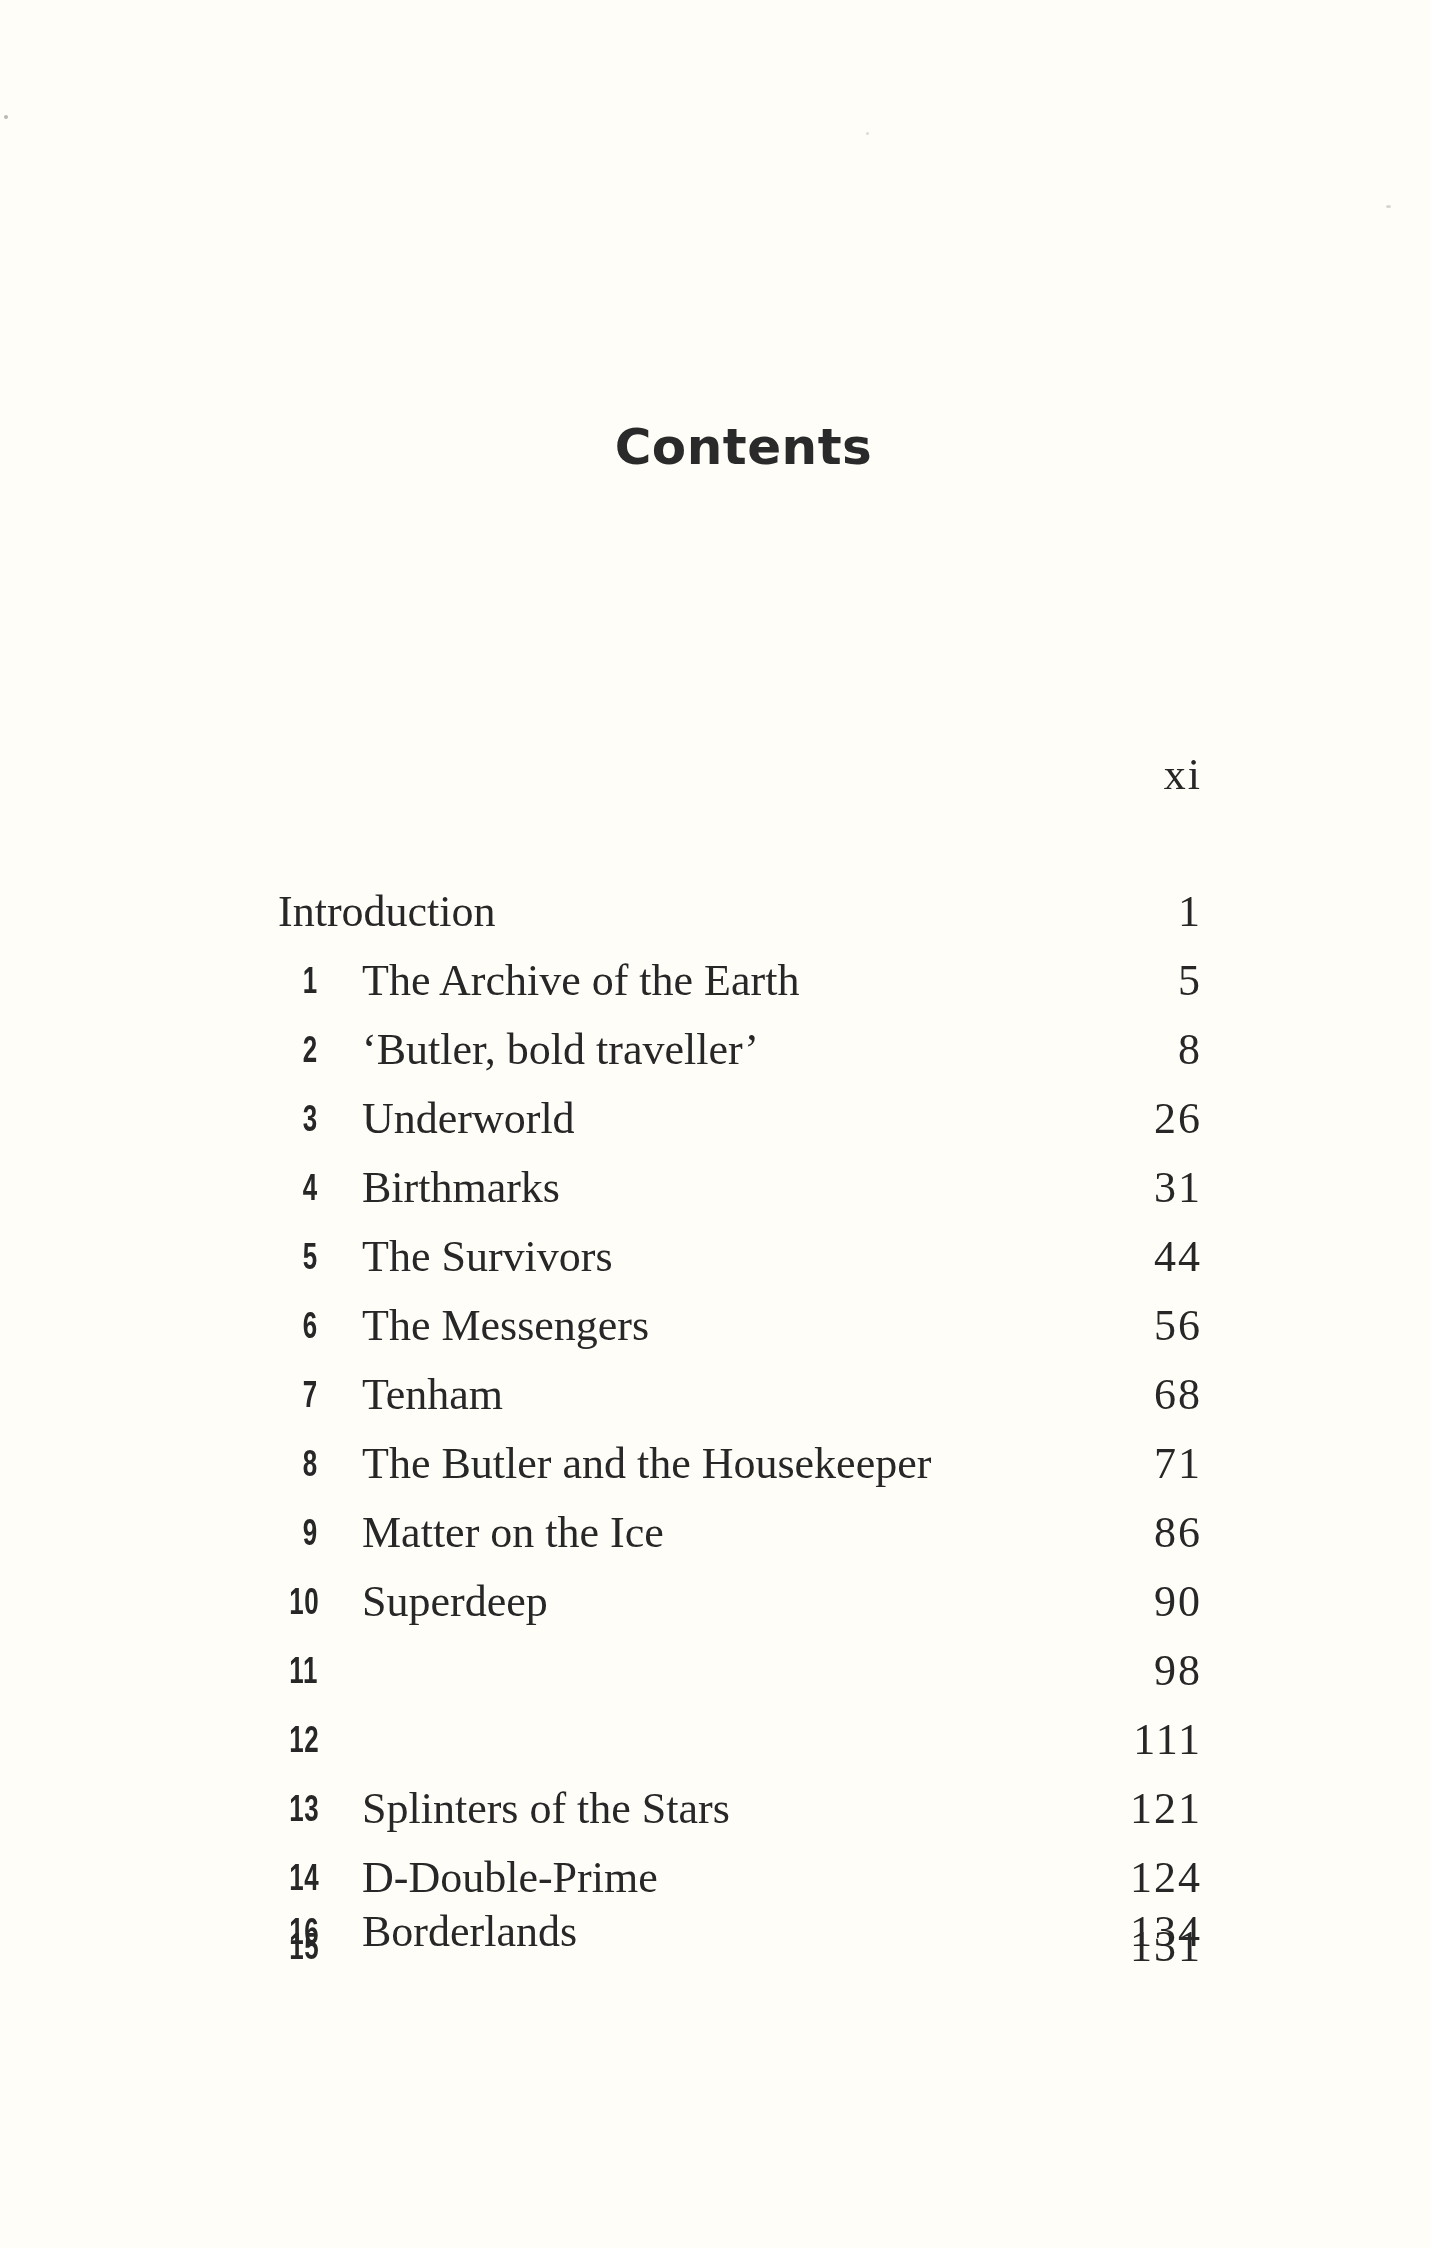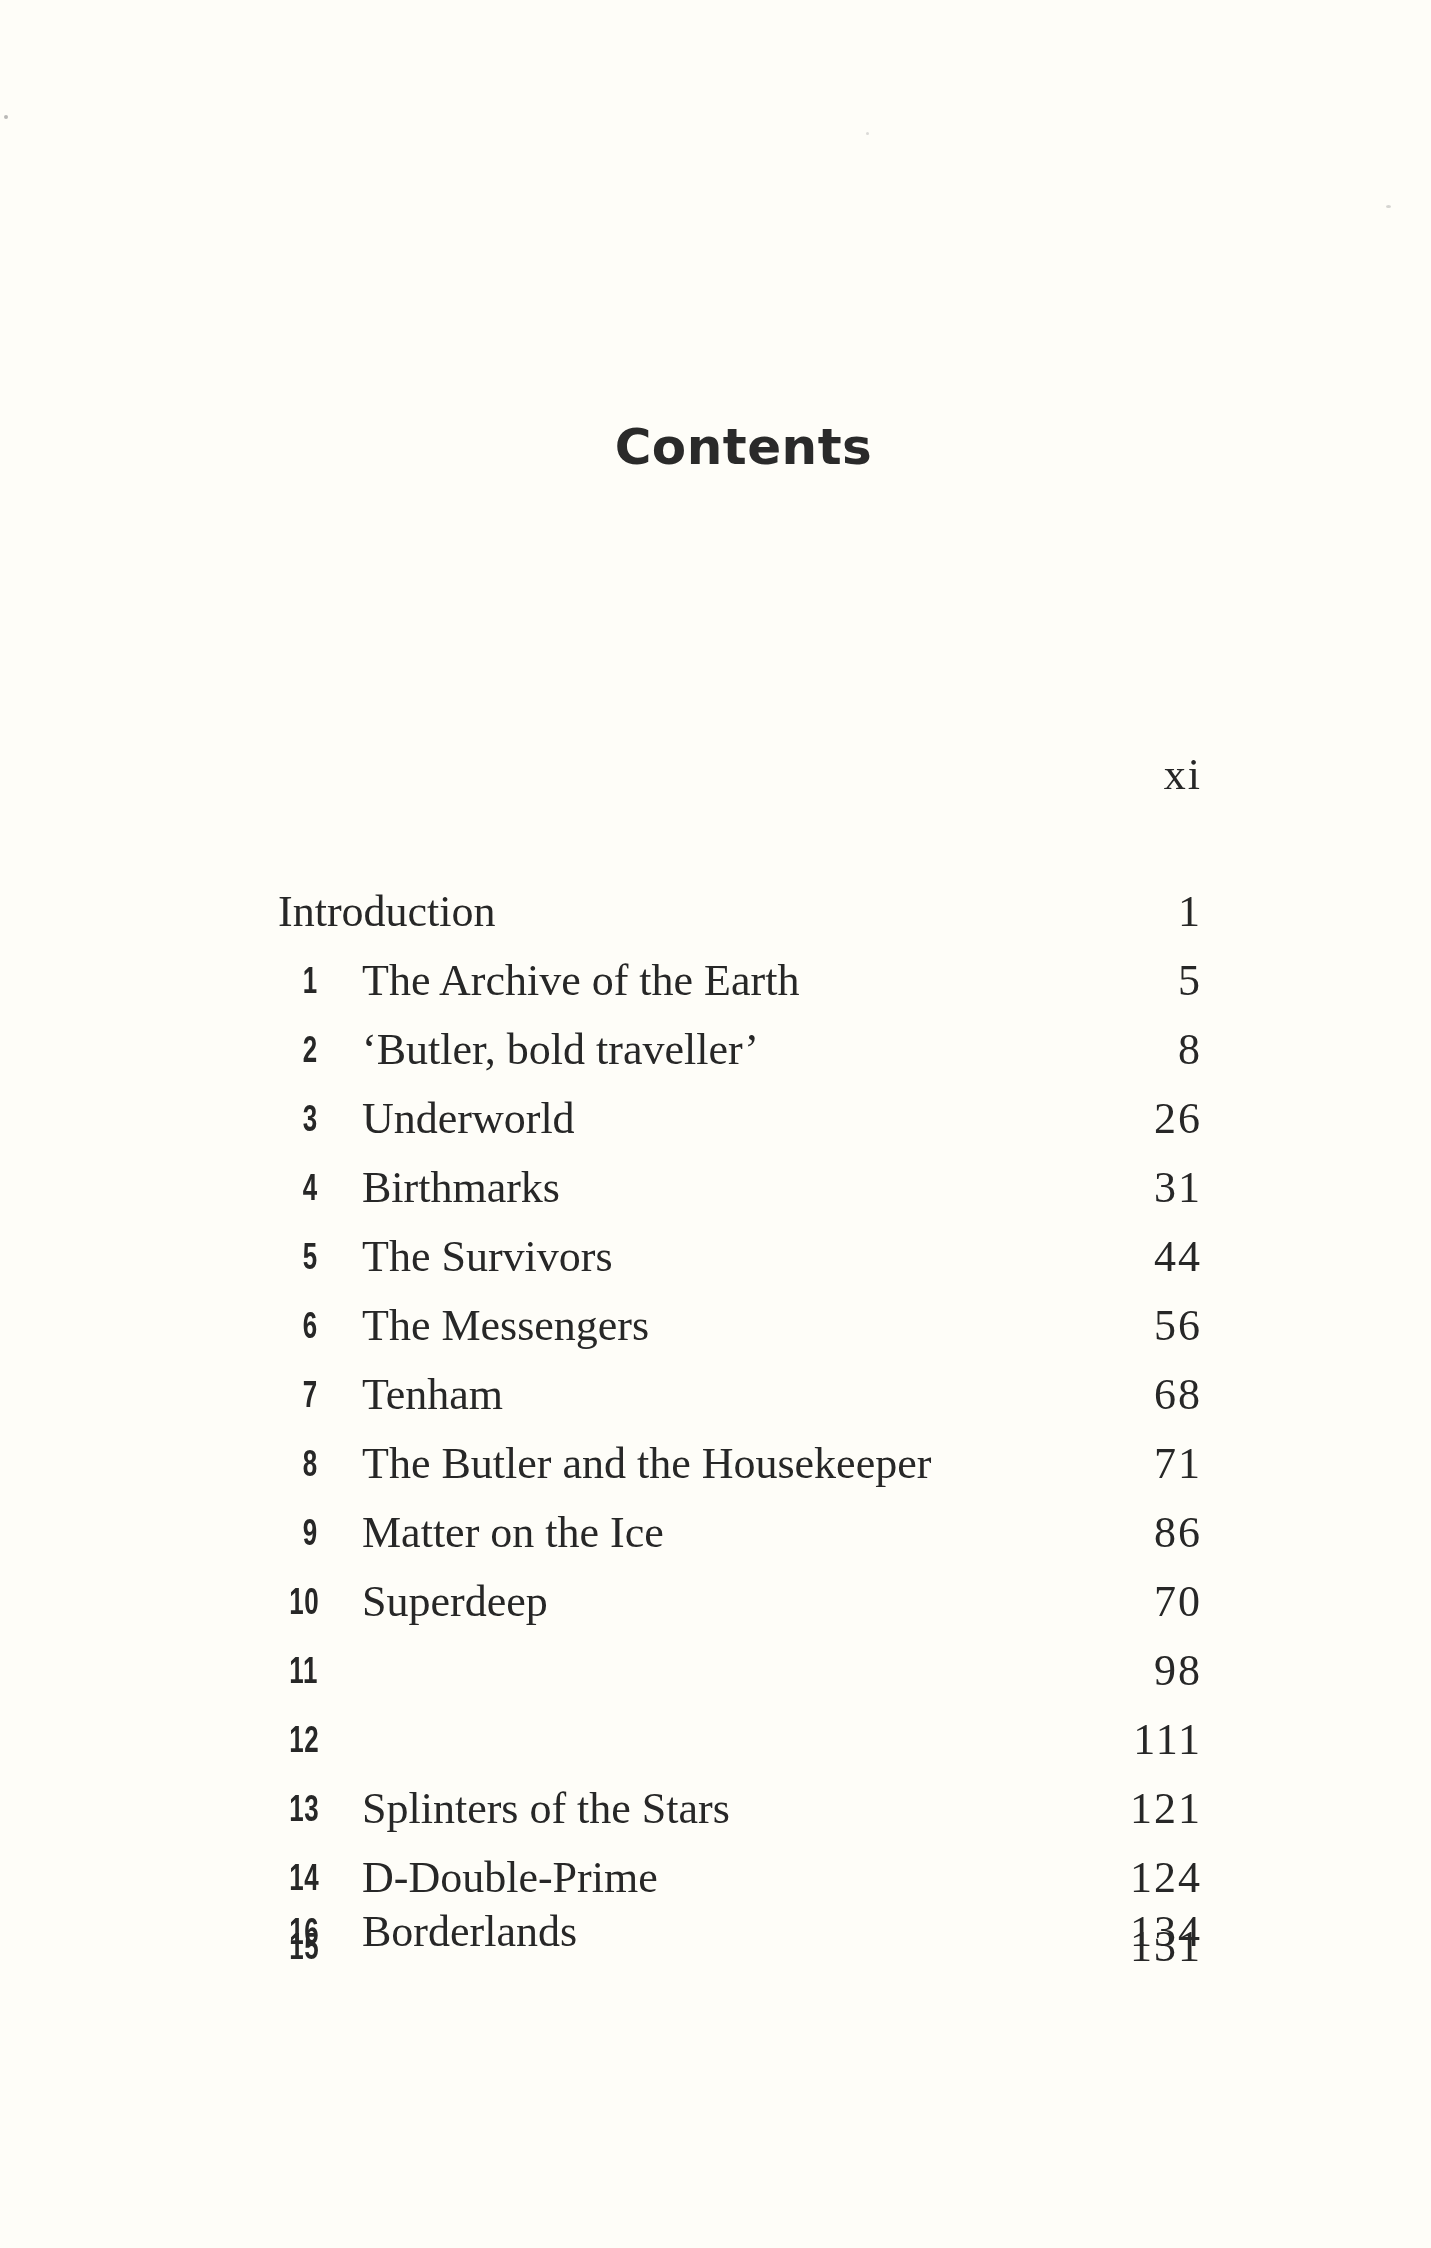--- a/index.html
+++ b/index.html
@@ -146,21 +146,21 @@
 
   <div class="row" style="top:1503px;">
     <span class="num">9</span>
     <span class="label">Matter on the Ice</span>
     <span class="page">86</span>
   </div>
 
   <div class="row" style="top:1572px;">
     <span class="num">10</span>
     <span class="label">Superdeep</span>
-    <span class="page">70</span>
+    <span class="page">90</span>
   </div>
 
   <div class="row" style="top:1641px;">
     <span class="num">11</span>
     <span class="page">98</span>
   </div>
 
   <div class="row" style="top:1710px;">
     <span class="num">12</span>
     <span class="page">111</span>

